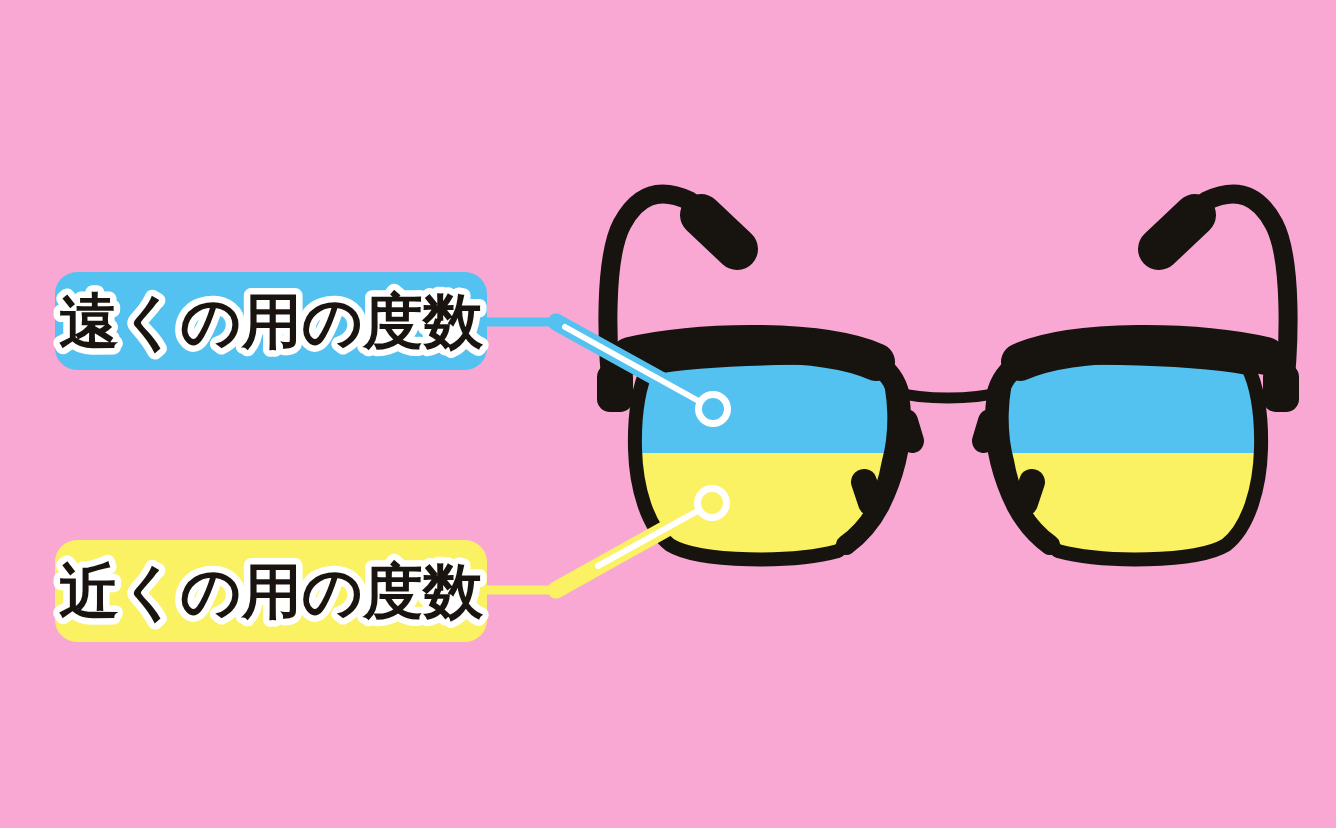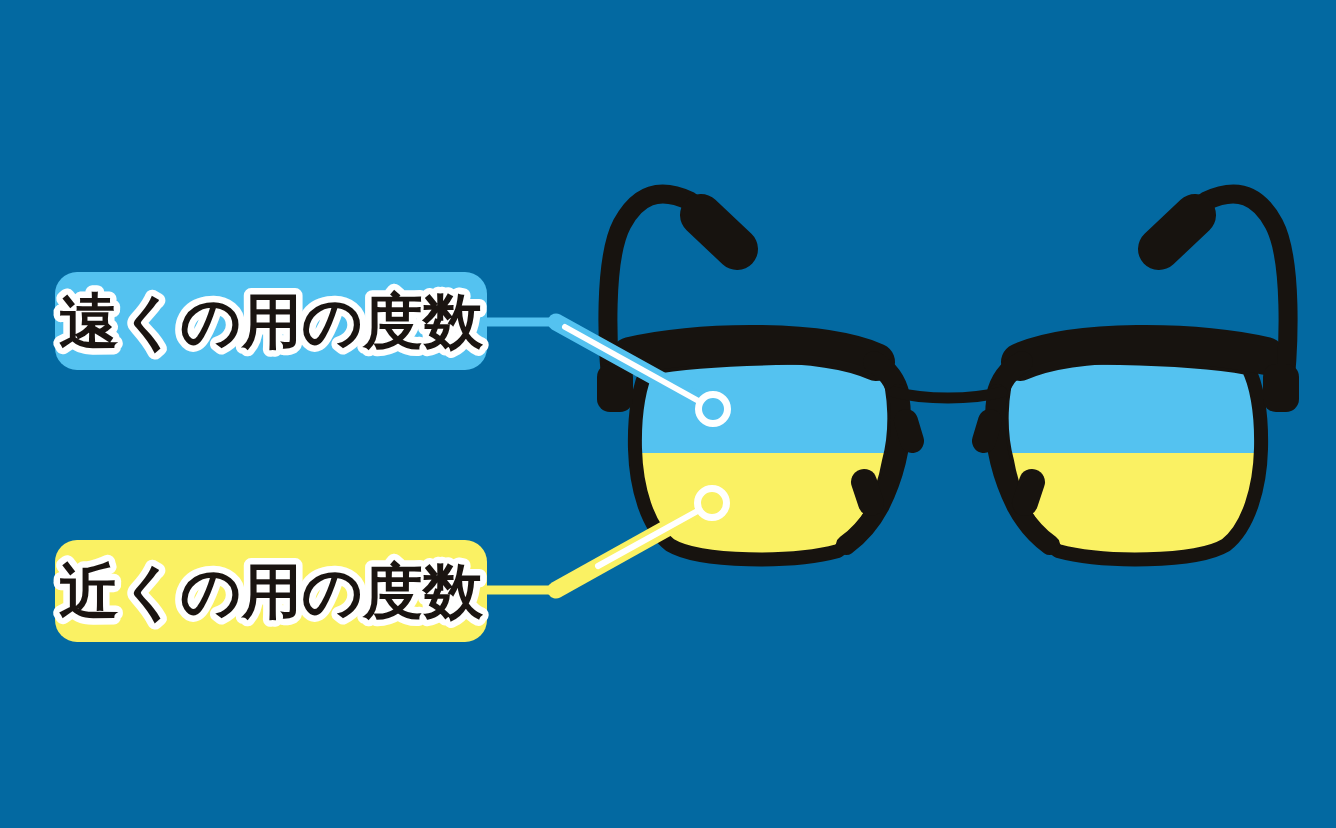--- a/index.html
+++ b/index.html
@@ -1,19 +1,19 @@
 <!DOCTYPE html>
 <html><head>
 <meta charset="utf-8">
 <style>
   html,body { margin:0; padding:0; background:#ffffff; }
   .stage {
     position:relative;
     width:1336px; height:828px;
-    background:#0369a1;
+    background:#f9a8d4;
     overflow:hidden;
     font-family:"DejaVu Sans", sans-serif;
   }
   svg { display:block; }
   .frame-stroke { fill:none; stroke:#17130f; stroke-linecap:round; }
   .frame-fill   { fill:#17130f; stroke:none; }
   .lens-rim     { fill:none; stroke:#17130f; stroke-width:14; stroke-linejoin:round; }
   .leader       { fill:none; stroke-linecap:round; }
   .leader-core  { fill:none; stroke:#ffffff; stroke-width:6; stroke-linecap:round; }
   .marker-ring  { stroke:#ffffff; stroke-width:7; }

